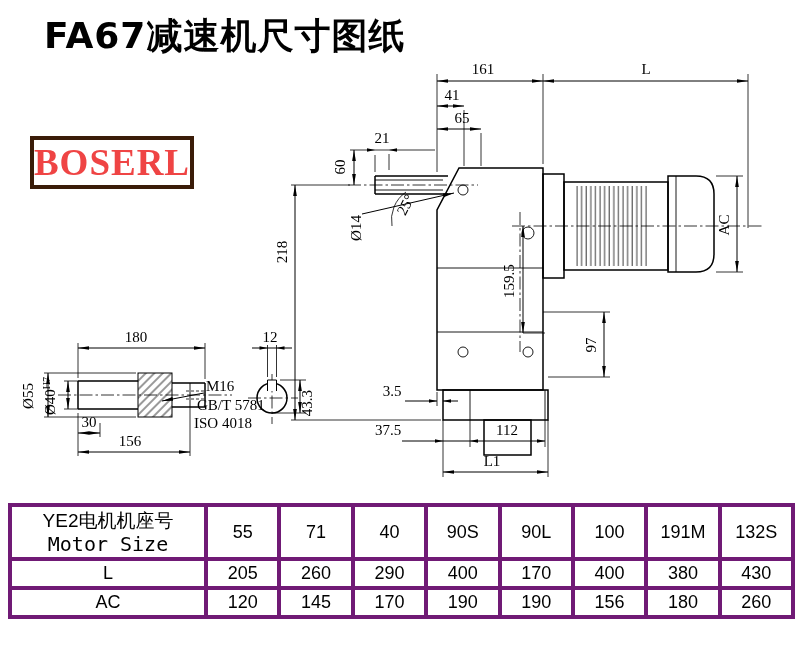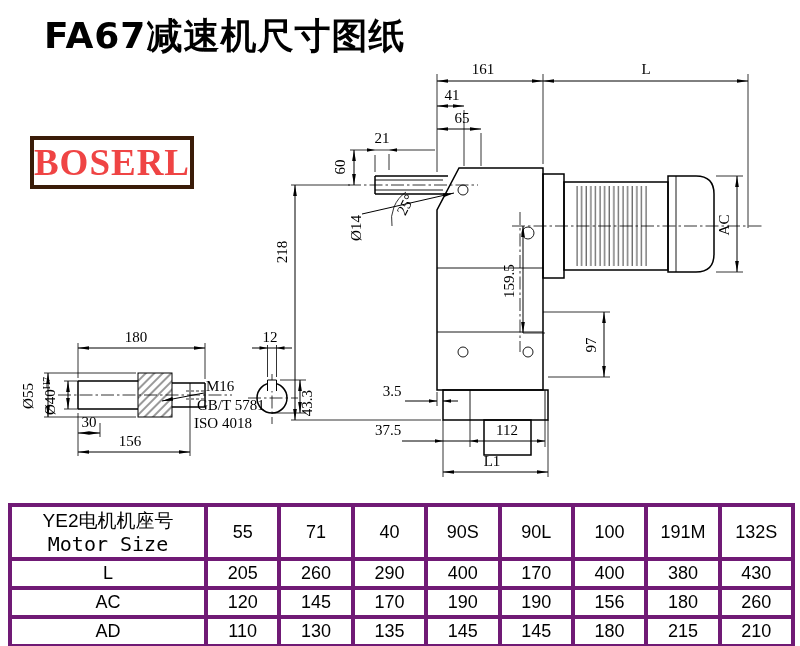--- a/index.html
+++ b/index.html
@@ -255,27 +255,16 @@
         <td>AC</td>
         <td>120</td>
         <td>145</td>
         <td>170</td>
         <td>190</td>
         <td>190</td>
         <td>156</td>
         <td>180</td>
         <td>260</td>
       </tr>
-      <tr class="drow">
-        <td>AD</td>
-        <td>110</td>
-        <td>130</td>
-        <td>135</td>
-        <td>145</td>
-        <td>145</td>
-        <td>180</td>
-        <td>215</td>
-        <td>210</td>
-      </tr>
     </tbody>
   </table>
 
 </div>
 
 </body></html>

